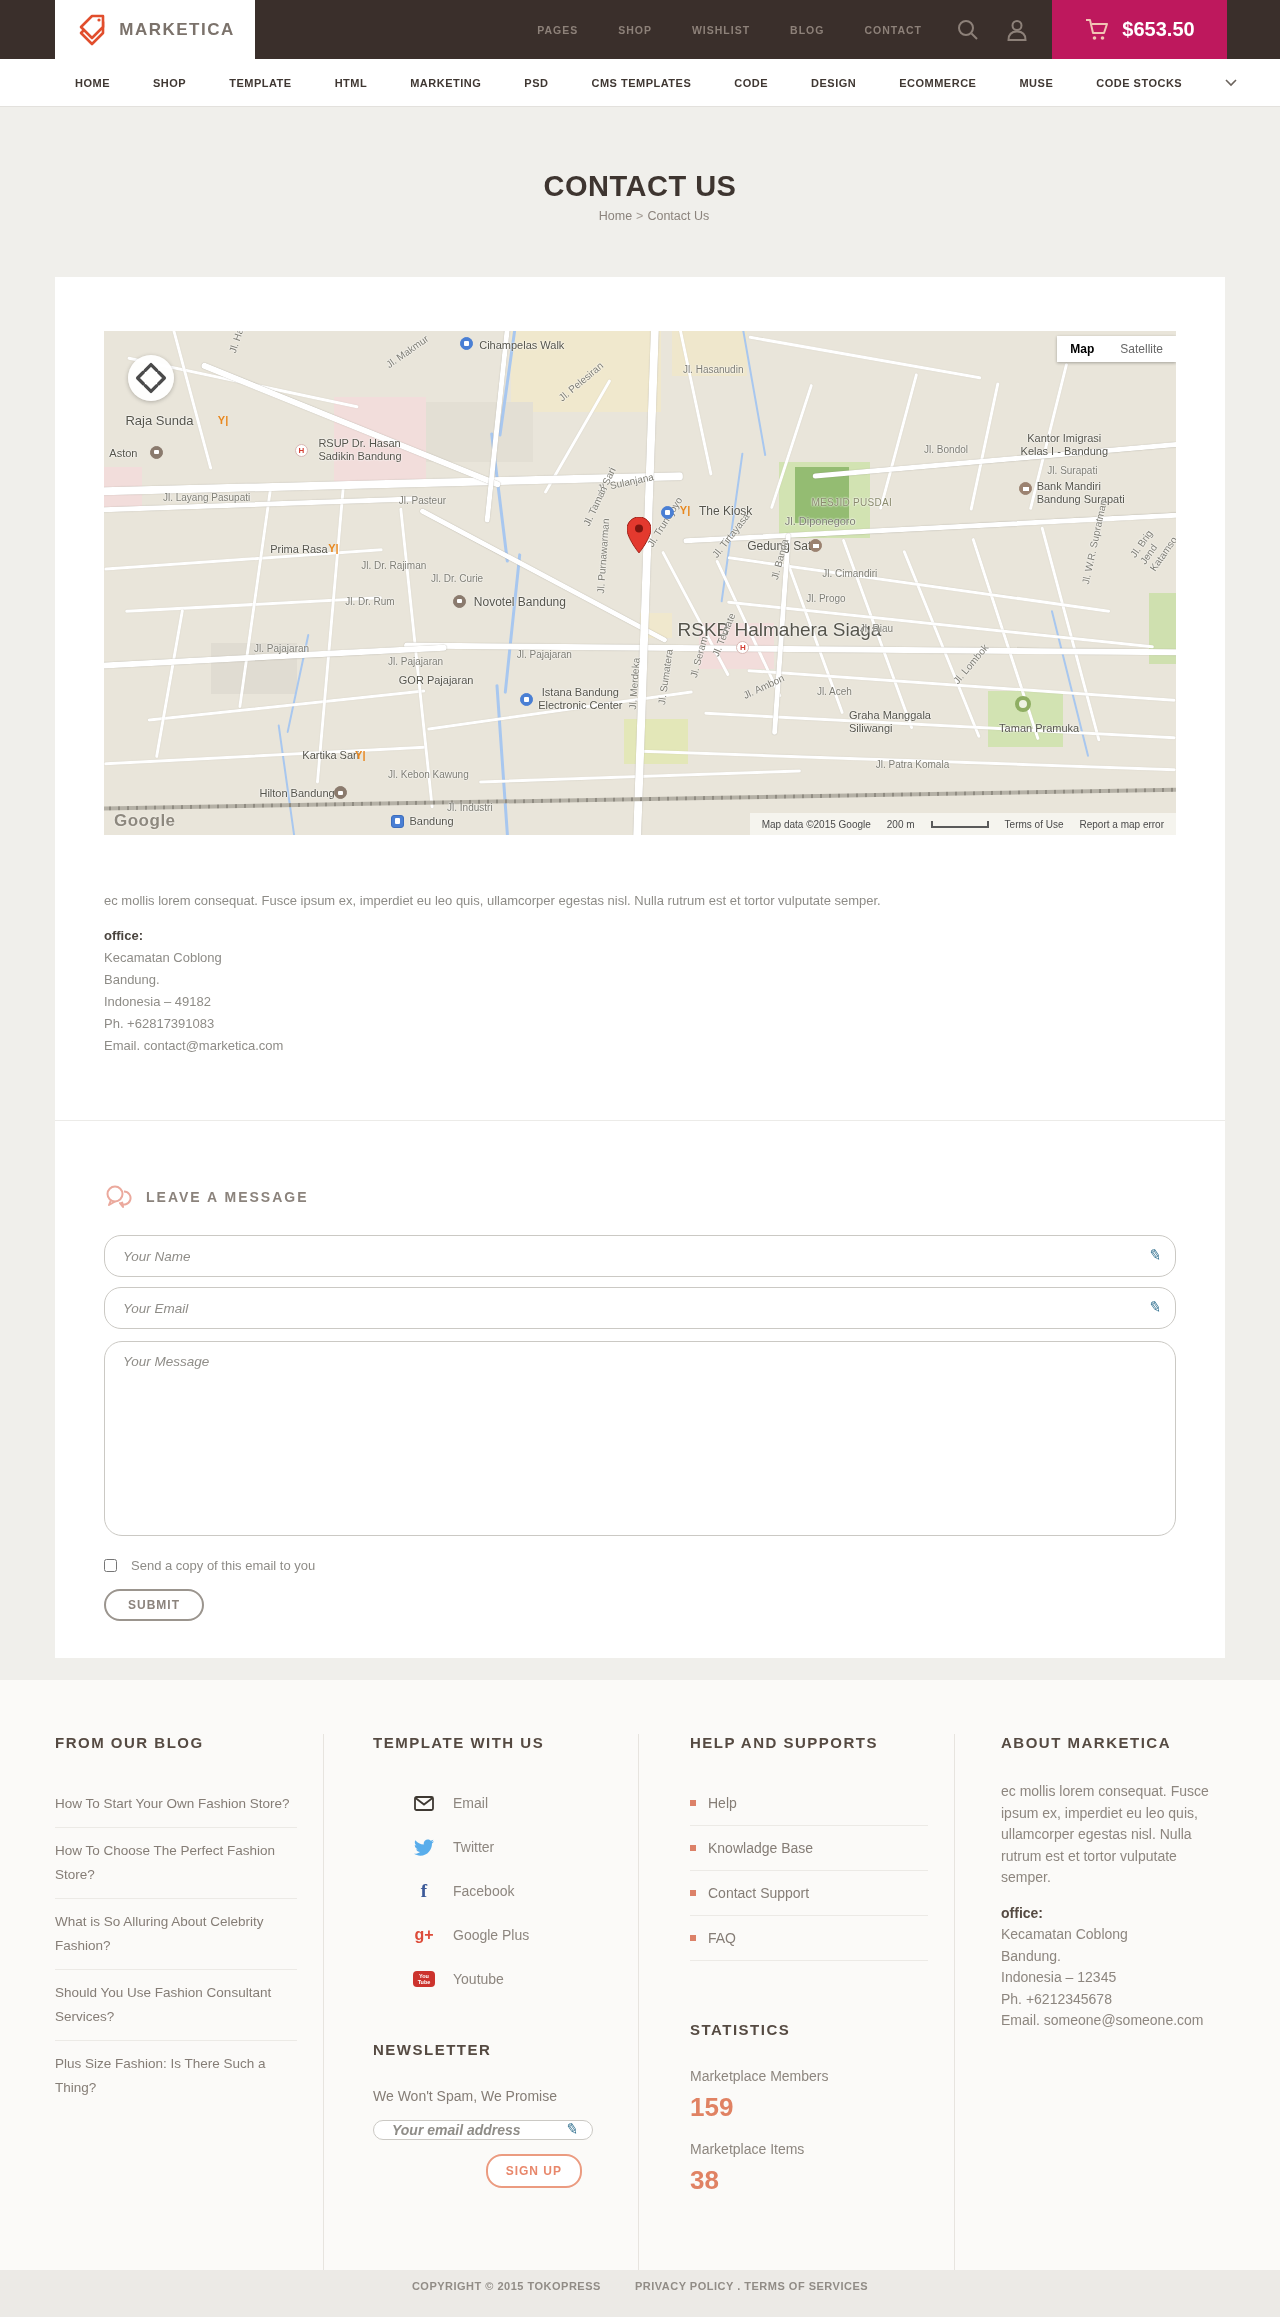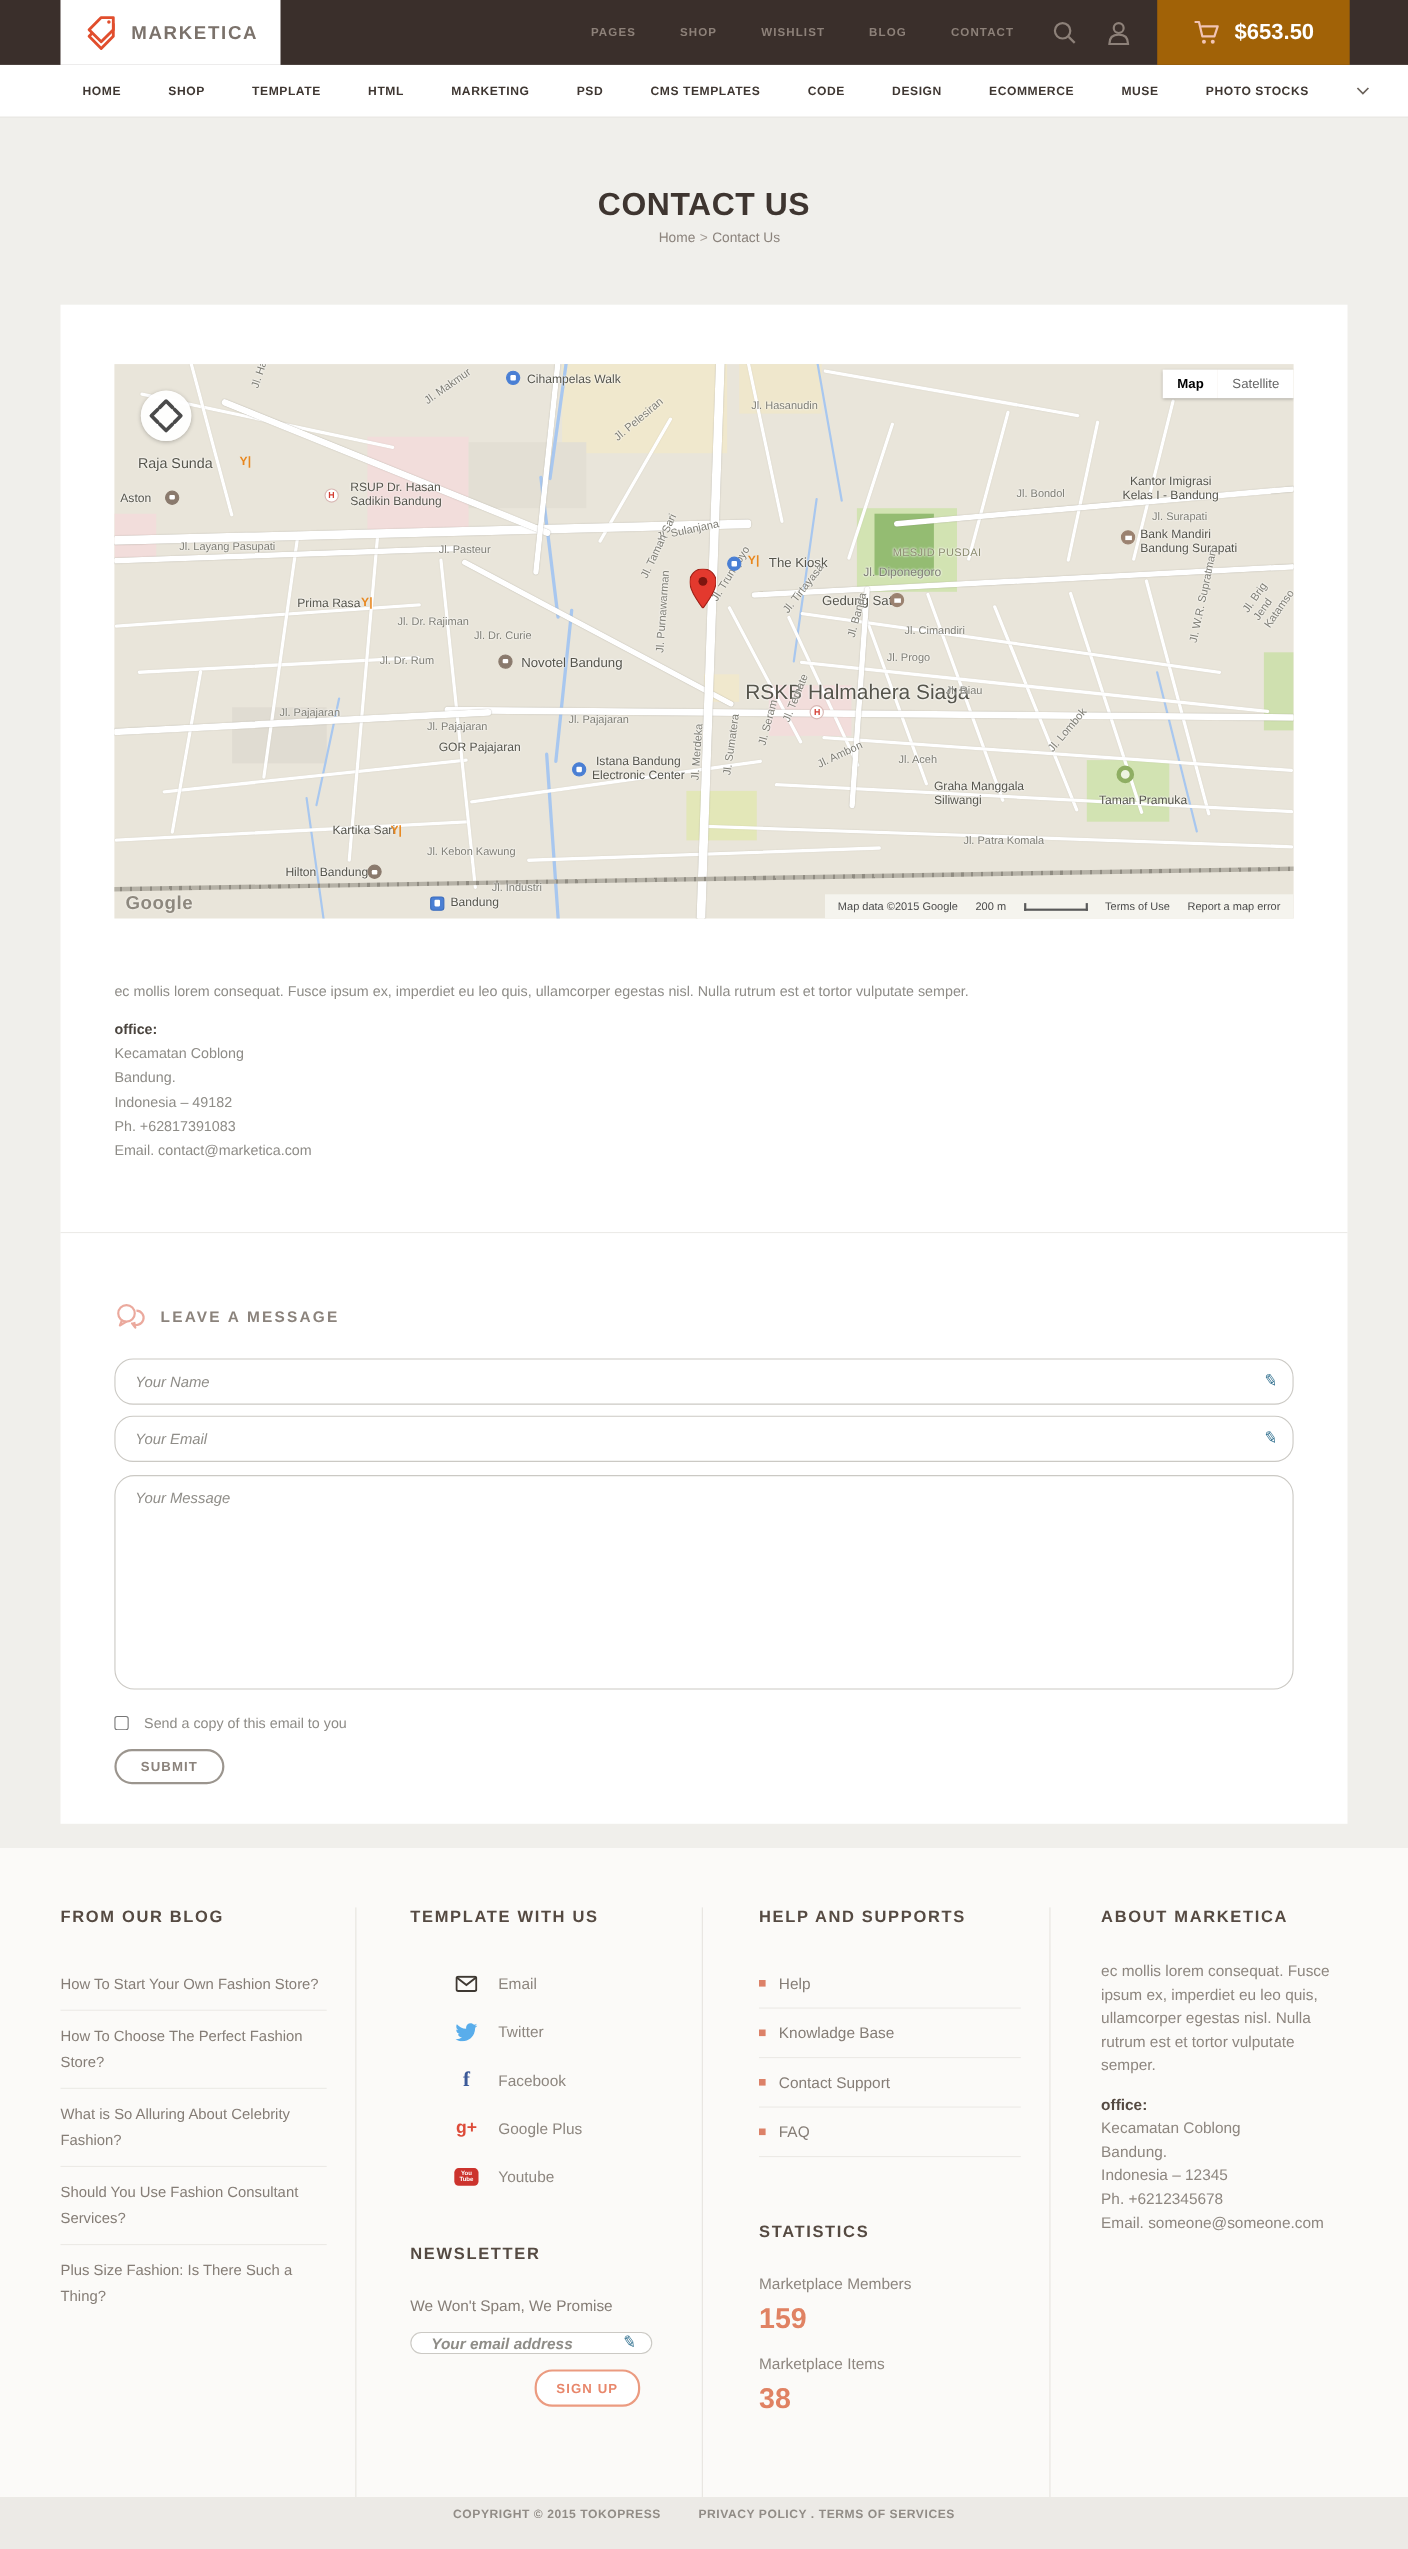--- a/index.html
+++ b/index.html
@@ -7,21 +7,21 @@
   body { font-family:"Liberation Sans", sans-serif; background:#f0efeb; color:#8e8c87; }
 
   
   .hdr { height:59px; background:#3a2f2b; display:flex; align-items:center; position:relative; }
   .hdr-spacer { width:55px; height:100%; }
   .logo-box { width:200px; height:59px; background:#fff; display:flex; align-items:center; justify-content:center; gap:10px; }
   .logo-text { color:#7b726b; font-size:17px; font-weight:bold; letter-spacing:1.5px; }
   .top-nav { margin-left:auto; display:flex; align-items:center; gap:40px; }
   .top-nav a { color:#8d8179; font-size:10.5px; font-weight:bold; letter-spacing:1px; text-decoration:none; }
   .hdr-icons { display:flex; align-items:center; gap:26px; margin-left:34px; margin-right:24px; }
-  .cart { height:59px; width:175px; margin-right:53px; background:#a16207; display:flex; align-items:center; justify-content:center; gap:12px; }
+  .cart { height:59px; width:175px; margin-right:53px; background:#be185d; display:flex; align-items:center; justify-content:center; gap:12px; }
   .cart-total { color:#fff; font-size:20px; font-weight:bold; }
 
   
   .nav2 { height:48px; background:#fff; border-bottom:1px solid #e3e1dd; display:flex; align-items:center; gap:43px; padding-left:75px; }
   .nav2 a { color:#3f3732; font-size:11px; font-weight:bold; letter-spacing:.5px; text-decoration:none; white-space:nowrap; }
   .nav2-more { margin-left:auto; margin-right:68px; display:flex; align-items:center; }
 
   
   .hero { height:170px; text-align:center; padding-top:62px; }
   .hero h1 { font-size:29px; color:#3e3530; font-weight:bold; letter-spacing:.5px; line-height:34px; }
@@ -171,21 +171,21 @@
   <a href="#">SHOP</a>
   <a href="#">TEMPLATE</a>
   <a href="#">HTML</a>
   <a href="#">MARKETING</a>
   <a href="#">PSD</a>
   <a href="#">CMS TEMPLATES</a>
   <a href="#">CODE</a>
   <a href="#">DESIGN</a>
   <a href="#">ECOMMERCE</a>
   <a href="#">MUSE</a>
-  <a href="#">PHOTO STOCKS</a>
+  <a href="#">CODE STOCKS</a>
   <span class="nav2-more">
     <svg width="12" height="8" viewBox="0 0 12 8">
         <path d="M1 1 L6 6 L11 1" fill="none" stroke="#6b635c" stroke-width="1.6"></path>
       </svg>
   </span>
 </div>
 
 <div class="hero">
   <h1>CONTACT US</h1>
   <div class="crumbs">

